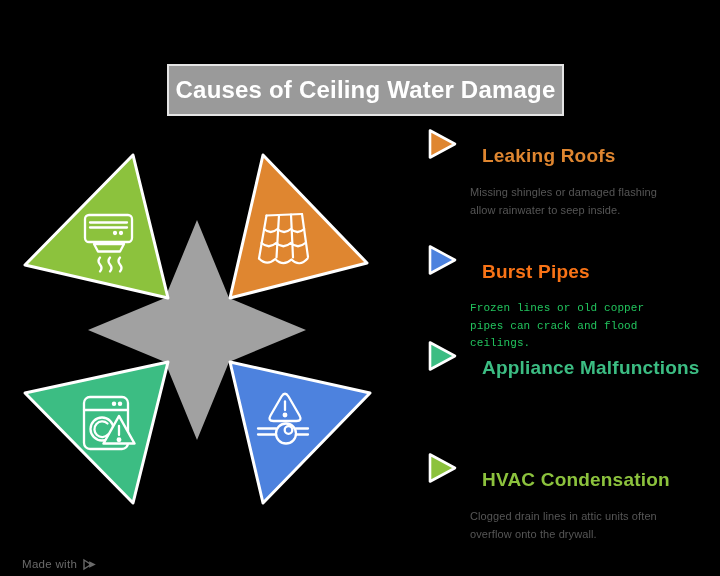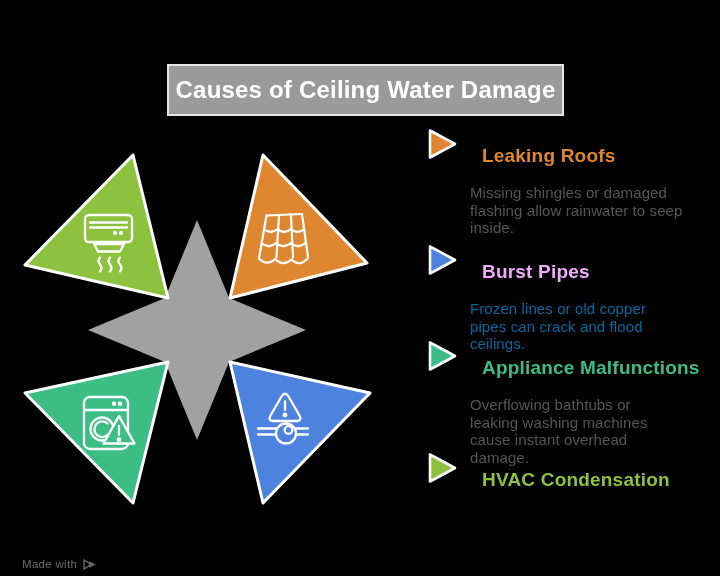--- a/index.html
+++ b/index.html
@@ -25,21 +25,21 @@
   .legend-item.i2 { top:244px; }
   .legend-item.i3 { top:340px;justify-content:flex-end; }
   .legend-item.i4 { top:452px; }
   .legend-item .marker { flex:0 0 auto; display:block; }
   .legend-text { width:225px; }
   .legend-text h2 {
     margin:12px; font-size:19px; font-weight:bold; line-height:32px; letter-spacing:0.2px;
     white-space:nowrap;
   }
   .legend-text p {
-    margin:10px 12px 0 0; font-size:15px; line-height:17.5px; letter-spacing:0.1px;
+    margin:10px 12px 0 0; font-size:11px; line-height:17.5px; letter-spacing:0.1px;
   }
   
   .watermark {
     position:absolute; left:22px; top:541px; display:flex; align-items:center; gap:6px;
     font-size:11.5px; letter-spacing:0.3px;
   }
   .watermark .brand { font-weight:normal;margin-top:34px; }
 </style>
 </head>
 <body>
@@ -115,41 +115,41 @@
       <h2 style="color: rgb(223, 134, 48);">Leaking Roofs</h2>
       <p style="color: rgb(86, 86, 86);">Missing shingles or damaged flashing allow rainwater to seep inside.</p>
     </div>
   </div>
 
   <div class="legend-item i2">
     <svg class="marker" width="30" height="32" viewBox="0 0 30 32" xmlns="http://www.w3.org/2000/svg">
       <polygon points="2,2.5 27,16 2,29.5" stroke="#fff" stroke-width="2.6" stroke-linejoin="round" fill="#4d82de"></polygon>
     </svg>
     <div class="legend-text">
-      <h2 style="color: #f0abfc;">Burst Pipes</h2>
-      <p style="color: #0369a1;">Frozen lines or old copper pipes can crack and flood ceilings.</p>
+      <h2 style="color: #f97316;">Burst Pipes</h2>
+      <p style="color: #22c55e; font-family: Liberation Mono, monospace;">Frozen lines or old copper pipes can crack and flood ceilings.</p>
     </div>
   </div>
 
   <div class="legend-item i3">
     <svg class="marker" width="30" height="32" viewBox="0 0 30 32" xmlns="http://www.w3.org/2000/svg">
       <polygon points="2,2.5 27,16 2,29.5" stroke="#fff" stroke-width="2.6" stroke-linejoin="round" fill="#3cbd83"></polygon>
     </svg>
     <div class="legend-text">
       <h2 style="color: rgb(60, 189, 131);">Appliance Malfunctions</h2>
-      <p style="color: rgb(86, 86, 86);">Overflowing bathtubs or leaking washing machines cause instant overhead damage.</p>
     </div>
   </div>
 
   <div class="legend-item i4">
     <svg class="marker" width="30" height="32" viewBox="0 0 30 32" xmlns="http://www.w3.org/2000/svg">
       <polygon points="2,2.5 27,16 2,29.5" stroke="#fff" stroke-width="2.6" stroke-linejoin="round" fill="#8cc23d"></polygon>
     </svg>
     <div class="legend-text">
       <h2 style="color: rgb(140, 194, 61);">HVAC Condensation</h2>
+      <p style="color: rgb(86, 86, 86);">Clogged drain lines in attic units often overflow onto the drywall.</p>
     </div>
   </div>
 
   <div class="watermark">
     <span style="color: rgb(106, 106, 106);">Made with</span>
     <svg width="14" height="13" viewBox="0 0 14 13" xmlns="http://www.w3.org/2000/svg">
       <path d="M1,2 L8,6.5 L1,11 Z" fill="none" stroke-width="1.4" stroke="#6a6a6a"></path>
       <path d="M6.2,3.2 L12.8,6.5 L6.2,9.8 Z" fill="#6a6a6a"></path>
     </svg>
     <span class="brand" style="color: rgb(106, 106, 106);">Napkin</span>

